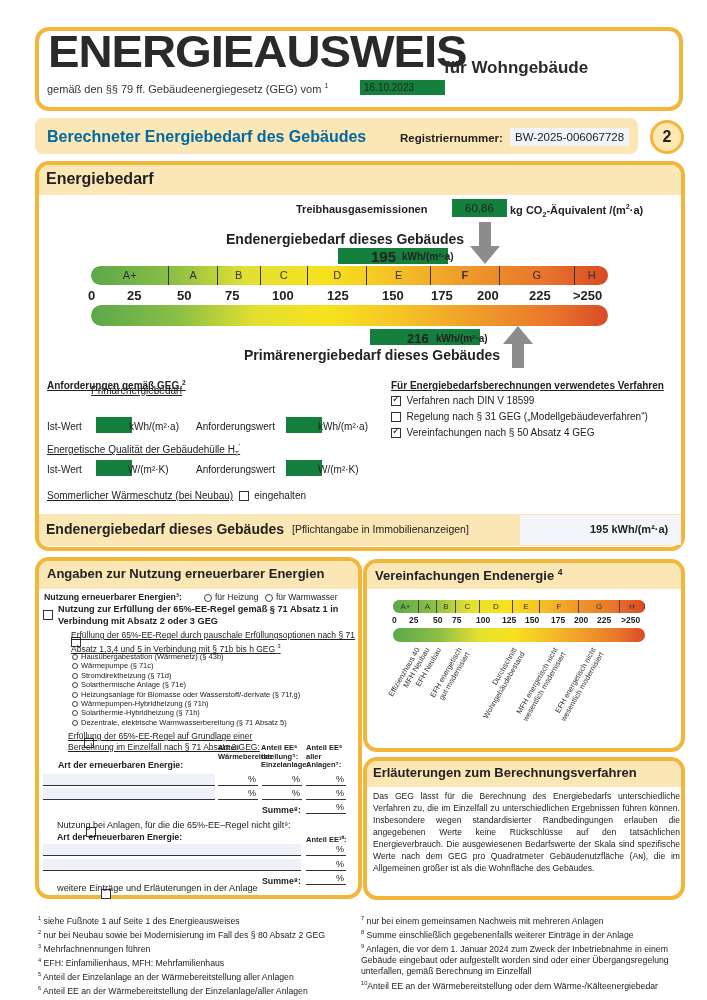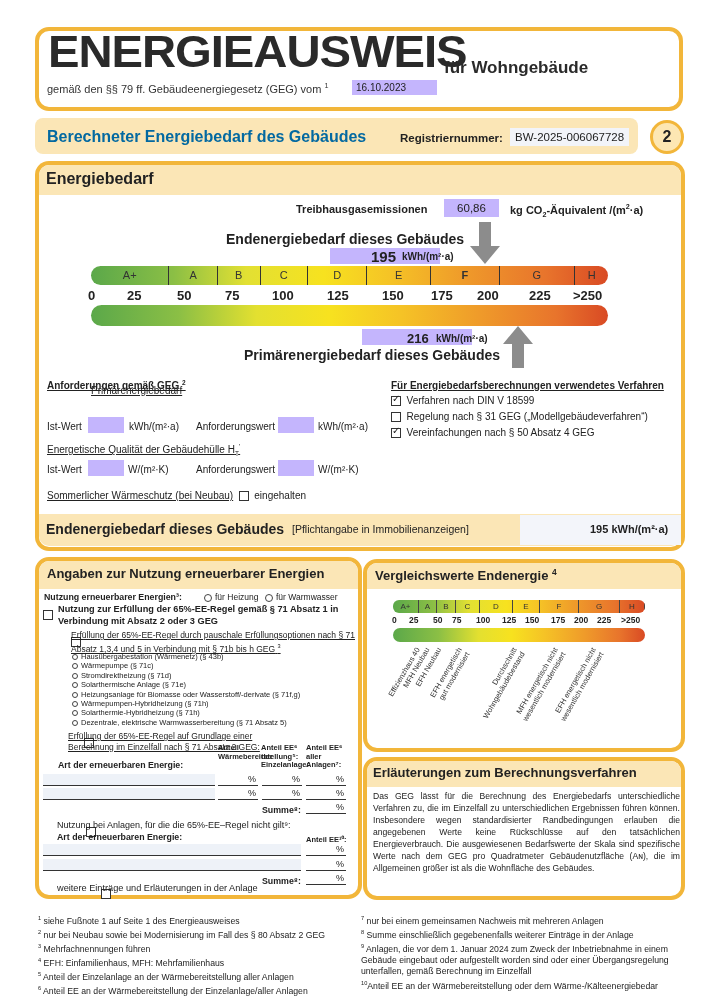--- a/index.html
+++ b/index.html
@@ -1,20 +1,20 @@
 <!DOCTYPE html>
 <html><head>
 <meta charset="utf-8">
 <style>
   * { box-sizing: border-box; margin: 0; padding: 0; }
   body { width: 707px; height: 1000px; background: #ffffff; font-family: "Liberation Sans", sans-serif; color: #222; position: relative; overflow: hidden; }
   .abs { position: absolute; }
   .orange-box { border: 4px solid #f2b63a; border-radius: 14px; background: #fff; }
   .hdr-band { background: #fbe6b6; }
-  .field { background: #c4b5fd; display: inline-block; }
+  .field { background: #15803d; display: inline-block; margin-left: 8px; }
   .u { text-decoration: underline; }
   .cb { display: inline-block; width: 10px; height: 10px; border: 1.2px solid #333; vertical-align: middle; position: relative; background: #fff; }
   .cb.checked::after { content: "✓"; position: absolute; left: 0px; top: -4px; font-size: 10px; color: #222; }
   .rb { display: inline-block; width: 8px; height: 8px; border: 1px solid #444; border-radius: 50%; vertical-align: middle; margin-right: 3px; }
   sup { font-size: 65%; }
   sub { font-size: 65%; }
 
   
   #title-box { left: 35px; top: 27px; width: 648px; height: 84px; }
   #title-main { left: 48px; top: 26px; font-size: 45px; font-weight: bold; letter-spacing: -1px; color: #2a2a2a; font-family: "Liberation Sans", sans-serif; transform: scaleX(1.05); transform-origin: left; }
@@ -293,21 +293,21 @@
 <div class="abs small-b" style="left:262px;top:876px;">Summe⁸:</div>
 <div class="line" style="left:306px;top:873px;width:40px;height:12px;"></div>
 <div class="pct" style="left:326px;top:873px;width:18px;">%</div>
 
 <span class="abs cb" style="left:43px;top:884px;"></span>
 <div class="abs small" style="left:57px;top:883px;font-size:9.2px;">weitere Einträge und Erläuterungen in der Anlage</div>
 
 
 <div class="abs orange-box" id="vg-box"></div>
 <div class="abs hdr-band" id="vg-band"></div>
-<div class="abs" id="vg-title"><span>Vergleichswerte Endenergie</span> <sup>4</sup></div>
+<div class="abs" id="vg-title"><span>Vereinfachungen Endenergie</span> <sup>4</sup></div>
 <div class="abs" id="vg-top">
   <div class="seg" style="width:26px">A+</div>
   <div class="seg" style="width:18px">A</div>
   <div class="seg" style="width:19px">B</div>
   <div class="seg" style="width:24px">C</div>
   <div class="seg" style="width:33px">D</div>
   <div class="seg" style="width:27px">E</div>
   <div class="seg" style="width:39px">F</div>
   <div class="seg" style="width:41px">G</div>
   <div class="seg" style="width:25px">H</div>

